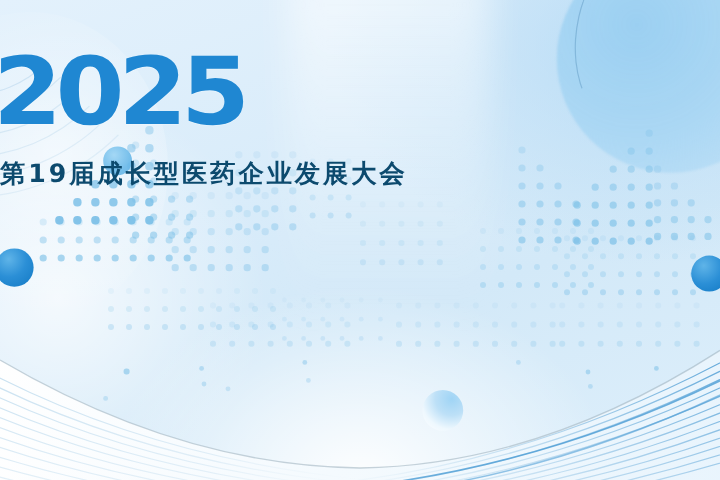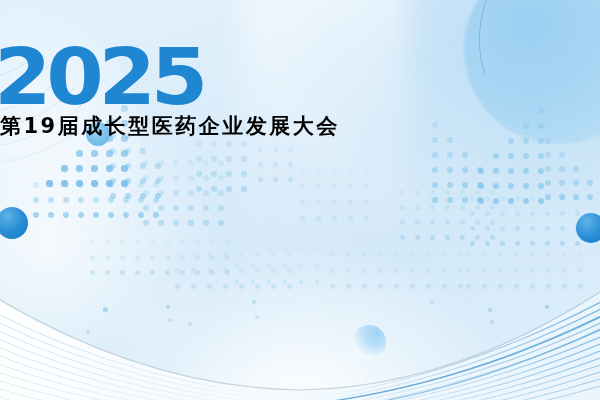--- a/index.html
+++ b/index.html
@@ -169,25 +169,26 @@
     letter-spacing: 1px;
     white-space: nowrap;
     text-shadow: 0 1px 2px rgba(255,255,255,0.5);
   }
   .headline .gap {
     display: inline-block;
     width: 22px;
   }
 
   .subtitle {
+    margin-top: 19px;
     font-family: "DejaVu Sans", "Liberation Sans", sans-serif;
     font-size: 21px;
     font-weight: 700;
     line-height: 1;
-    color: #000000;
+    color: #0c4a6e;
     letter-spacing: 2.5px;
     white-space: nowrap;
   }
 </style>
 </head>
 <body>
 
 <div id="banner">
 
   <div class="bg-base"></div>

